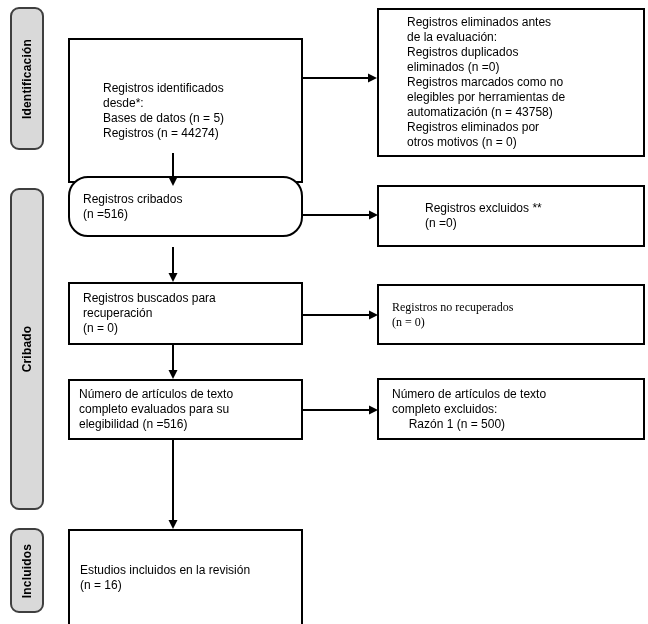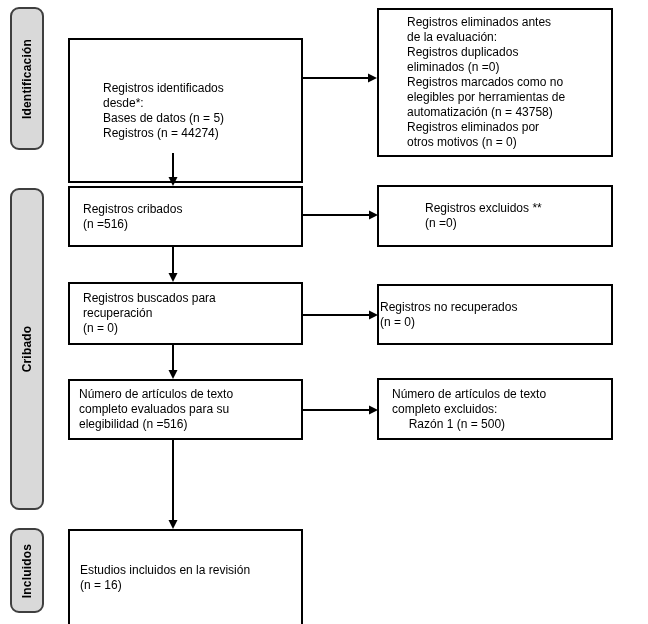--- a/index.html
+++ b/index.html
@@ -44,38 +44,38 @@
     border: 2px solid var(--box-border, #000000);
     display: flex;
     align-items: center;
   }
   .fbox .btext {
     white-space: pre-wrap;
     font-size: 12px;
     line-height: 15px;
   }
   .col-left  { left: 68px;  width: 235px; }
-  .col-right { left: 377px; width: 236px; align-items: center; }
+  .col-right { left: 377px; width: 268px; align-items: center; }
 
   #box-identified     { top: 8px;   height: 145px; margin-top: 30px; }
   #box-removed        { top: 8px;   height: 149px; }
-  #box-screened       { top: 186px; height: 61px;  }
+  #box-screened       { top: 176px; height: 61px; border-radius: 20px;  }
   #box-excluded       { top: 185px; height: 62px;  }
   #box-sought         { top: 282px; height: 63px;  }
   #box-not-retrieved  { top: 284px; height: 61px;  }
   #box-assessed       { top: 379px; height: 61px;  }
   #box-ft-excluded    { top: 378px; height: 62px;  }
   #box-included       { top: 529px; height: 97px;  }
 
   #box-identified    .btext { padding-left: 33px; }
   #box-removed       .btext { padding-left: 28px; }
   #box-screened      .btext { padding-left: 13px; }
   #box-excluded      .btext { padding-left: 13px; margin-left: 33px; }
   #box-sought        .btext { padding-left: 13px; }
-  #box-not-retrieved .btext { padding-left: 1px; }
+  #box-not-retrieved .btext { padding-left: 13px; font-family: Liberation Serif, serif; }
   #box-assessed      .btext { padding-left: 9px;  }
   #box-ft-excluded   .btext { padding-left: 13px; }
   #box-included      .btext { padding-left: 10px; }
 
   #stage-identificacion { top: 7px;   height: 143px; }
   #stage-cribado        { top: 188px; height: 322px; }
   #stage-incluidos      { top: 528px; height: 85px;  }
 
   #arrows {
     position: absolute;

